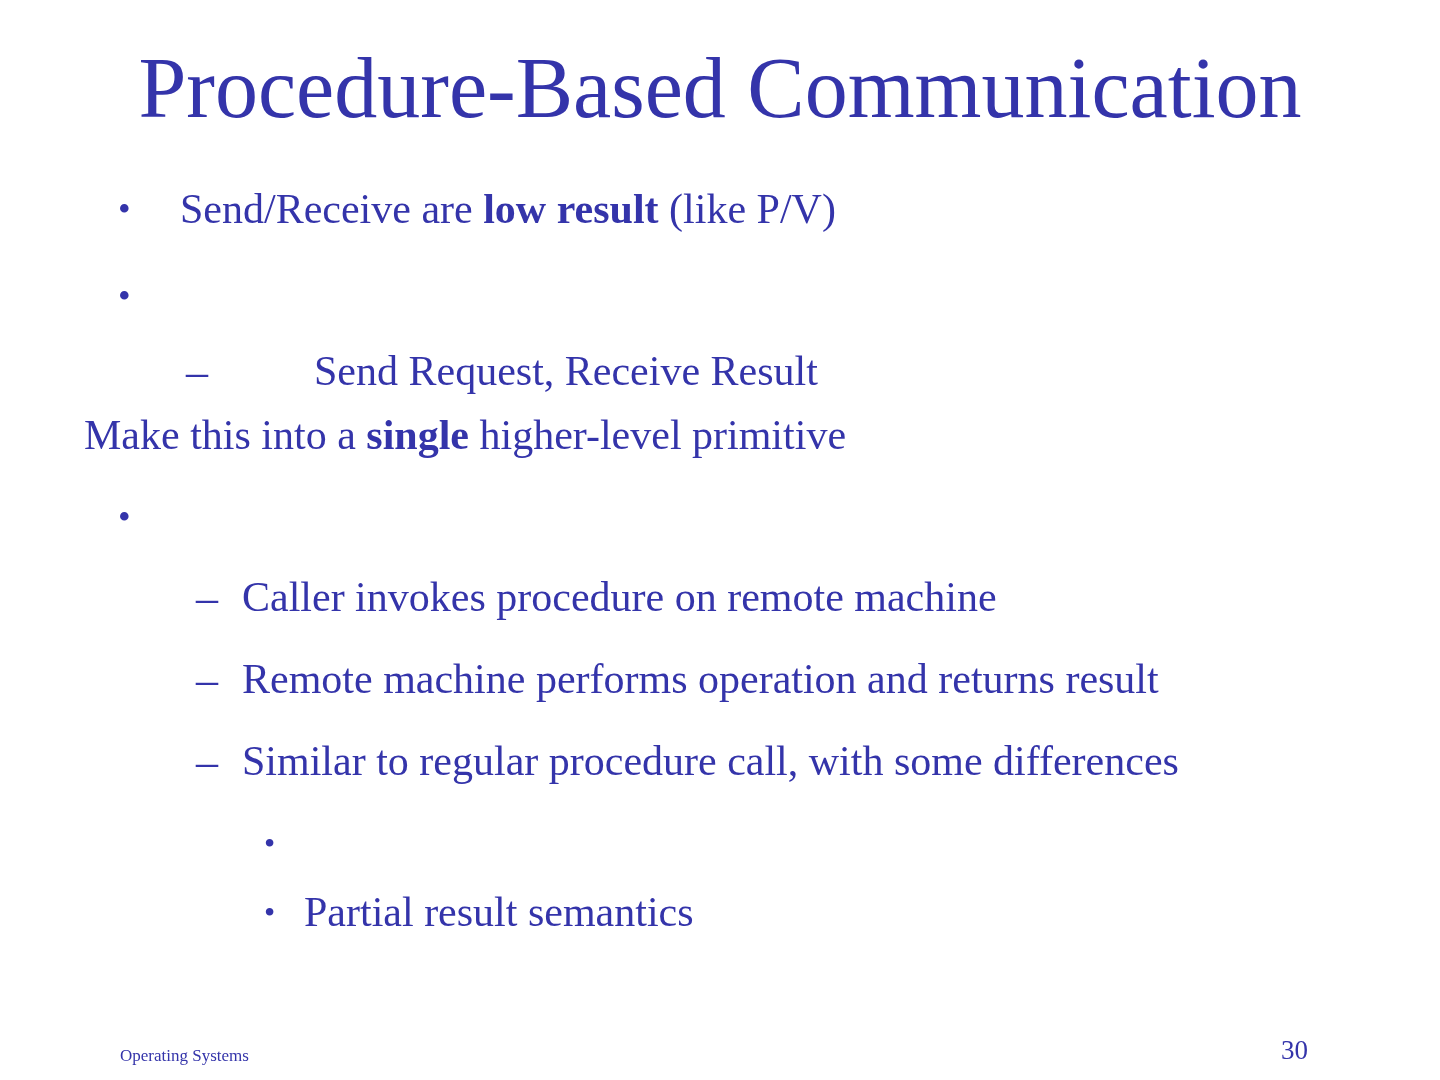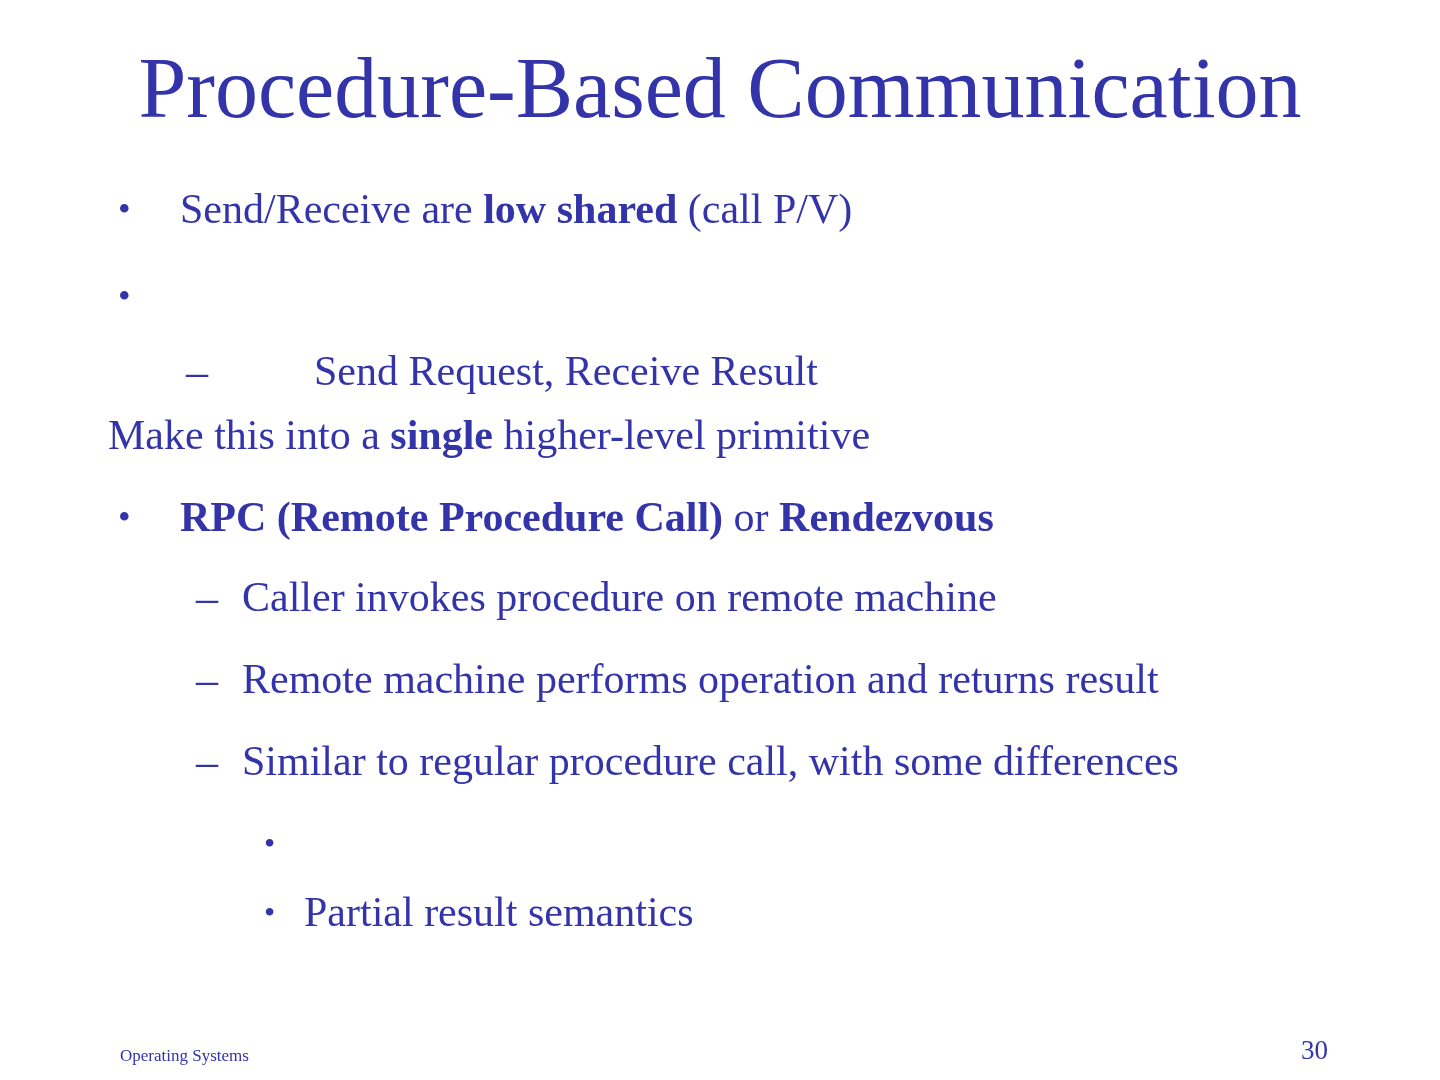--- a/index.html
+++ b/index.html
@@ -33,21 +33,21 @@
     text-align: left;
   }
   .text { flex: 0 1 auto; }
   b { font-weight: bold; }
 
   
   .l1 { margin-left: 118px; }
   .l1 .marker { width: 62px; font-size: 36px; }
   .s-tab { margin-left: 186px; }
   .s-tab .marker { width: 128px; font-size: 44px; }
-  .note { margin-left: 108px; }
+  .note { margin-left: 84px; }
   .l2 { margin-left: 196px; }
   .l2 .marker { width: 46px; font-size: 44px; }
   .l3 { margin-left: 264px; }
   .l3 .marker { width: 40px; font-size: 32px; }
   .l3 .text { max-width: 880px; }
 
   
   .r-b2 { margin-top: 28px; }
   .r-s1 { margin-top: 16px; }
   .r-note { margin-top: 5px; }
@@ -60,56 +60,55 @@
 
   .footer-left {
     position: absolute;
     left: 120px;
     bottom: 14px;
     font-size: 17px;
     line-height: 1.1;
   }
   .footer-right {
     position: absolute;
-    right: 112px;
+    right: 132px;
     bottom: 14px;
     font-size: 27px;
     line-height: 1.1;
   }
 </style>
 </head>
 <body>
 
 <div class="slide">
 
   <div class="title">Procedure-Based Communication</div>
 
   <div class="content">
 
     <div class="row l1">
       <span class="marker">•</span>
-      <span class="text"><span>Send/Receive are </span><b>low shared</b><span> (call P/V)</span></span>
+      <span class="text"><span>Send/Receive are </span><b>low result</b><span> (like P/V)</span></span>
     </div>
 
     <div class="row l1 r-b2">
       <span class="marker">•</span>
     </div>
 
     <div class="row s-tab r-s1">
       <span class="marker">–</span>
       <span class="text">Send Request, Receive Result</span>
     </div>
 
     <div class="row note r-note">
       <span class="text"><span>Make this into a </span><b>single</b><span> higher-level primitive</span></span>
     </div>
 
     <div class="row l1 r-rpc">
       <span class="marker">•</span>
-      <span class="text"><b>RPC (Remote Procedure Call)</b><span> or </span><b>Rendezvous</b></span>
     </div>
 
     <div class="row l2 r-caller">
       <span class="marker">–</span>
       <span class="text">Caller invokes procedure on remote machine</span>
     </div>
 
     <div class="row l2 r-remote">
       <span class="marker">–</span>
       <span class="text">Remote machine performs operation and returns result</span>

